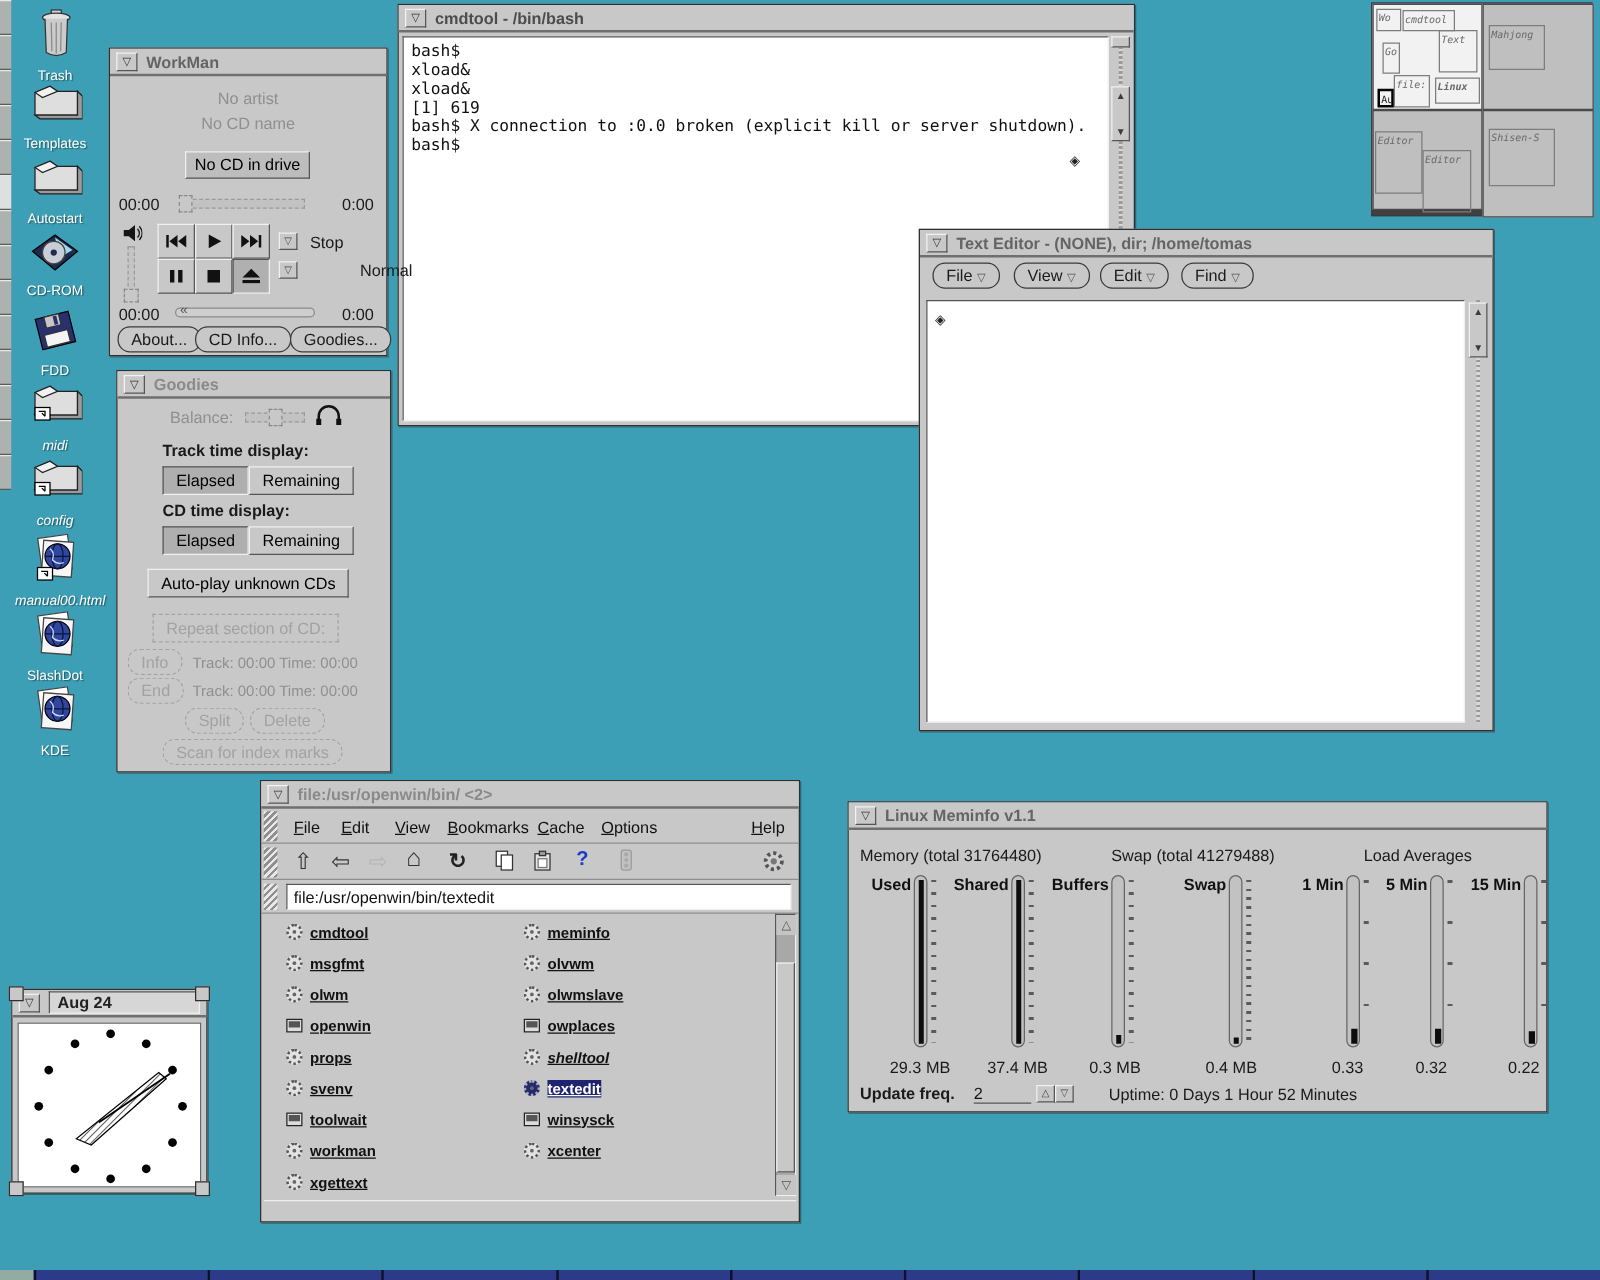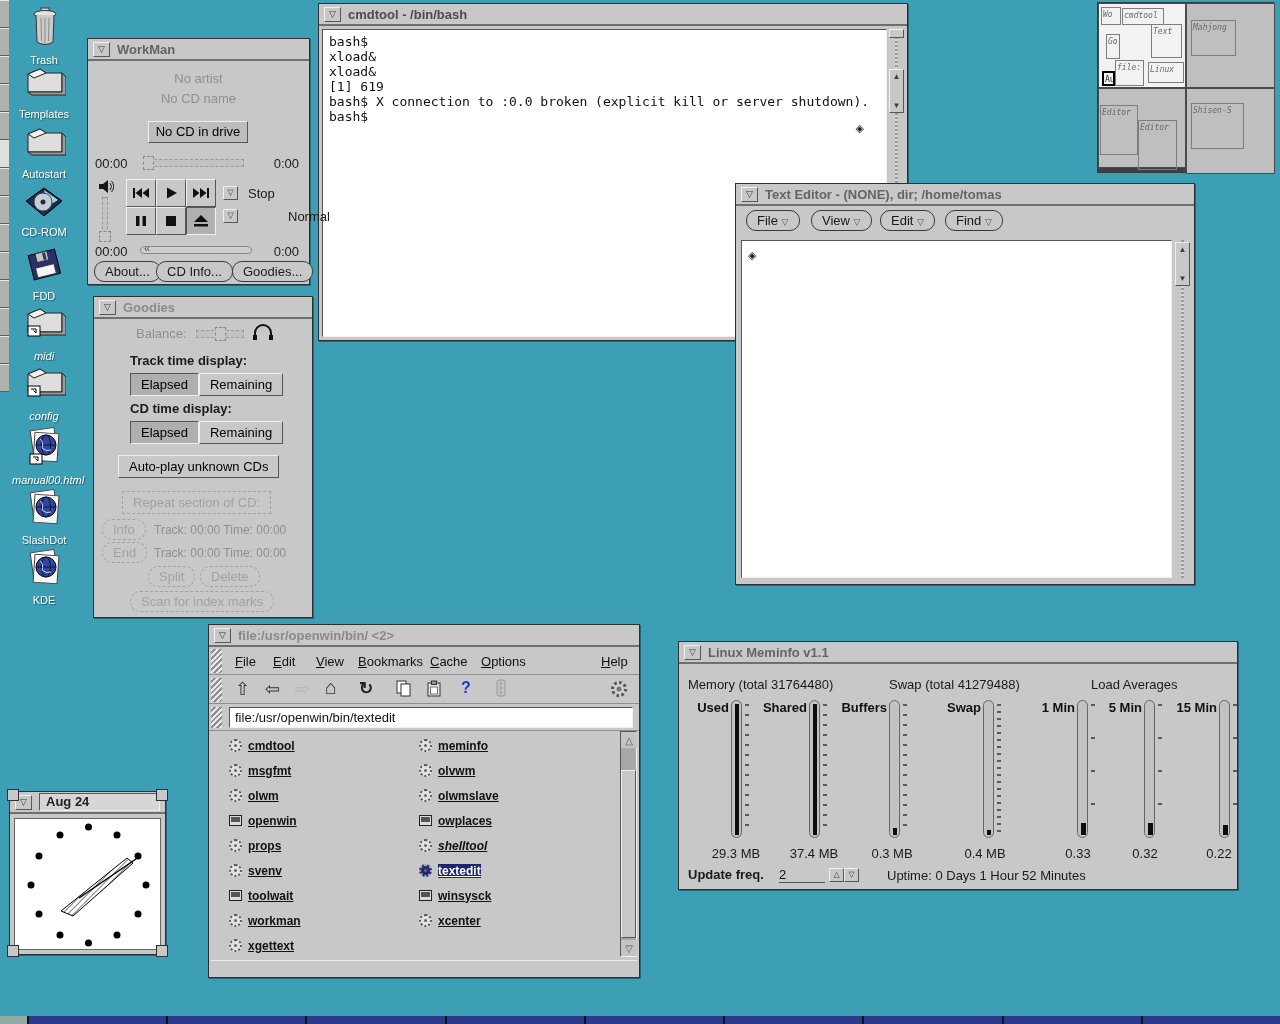--- a/index.html
+++ b/index.html
@@ -651,21 +651,21 @@
   <div class="ear" style="right:-3px;bottom:-3px;"></div>
 </div>
 
 <div class="abs" style="left:1097px;top:2px;width:177px;height:171px;border:1px solid #3a3a3a;background:#404040;">
   <div class="pcell cur" style="left:0;top:0;width:88px;height:85px;">
     <div class="pwin" style="left:2px;top:3px;width:20px;height:18px;">Wo</div>
     <div class="pwin" style="left:23px;top:4px;width:42px;height:17px;">cmdtool</div>
     <div class="pwin" style="left:52px;top:20px;width:31px;height:34px;">Text</div>
     <div class="pwin" style="left:7px;top:30px;width:14px;height:25px;">Go</div>
     <div class="pwin" style="left:16px;top:56px;width:29px;height:26px;">file:</div>
-    <div class="pwin" style="left:49px;top:58px;width:36px;height:21px;">Linux</div>
+    <div class="pwin" style="left:49px;top:58px;width:36px;height:21px;font-weight:bold;">Linux</div>
     <div class="pwin ic" style="left:3px;top:67px;width:13px;height:15px;">Au</div>
   </div>
   <div class="pcell" style="left:88px;top:0;width:89px;height:85px;">
     <div class="pwin" style="left:4px;top:16px;width:45px;height:36px;">Mahjong</div>
   </div>
   <div class="pcell" style="left:0;top:85px;width:88px;height:80px;">
     <div class="pwin" style="left:1px;top:16px;width:38px;height:50px;">Editor</div>
     <div class="pwin" style="left:39px;top:31px;width:39px;height:50px;">Editor</div>
   </div>
   <div class="pcell" style="left:88px;top:85px;width:89px;height:86px;">

